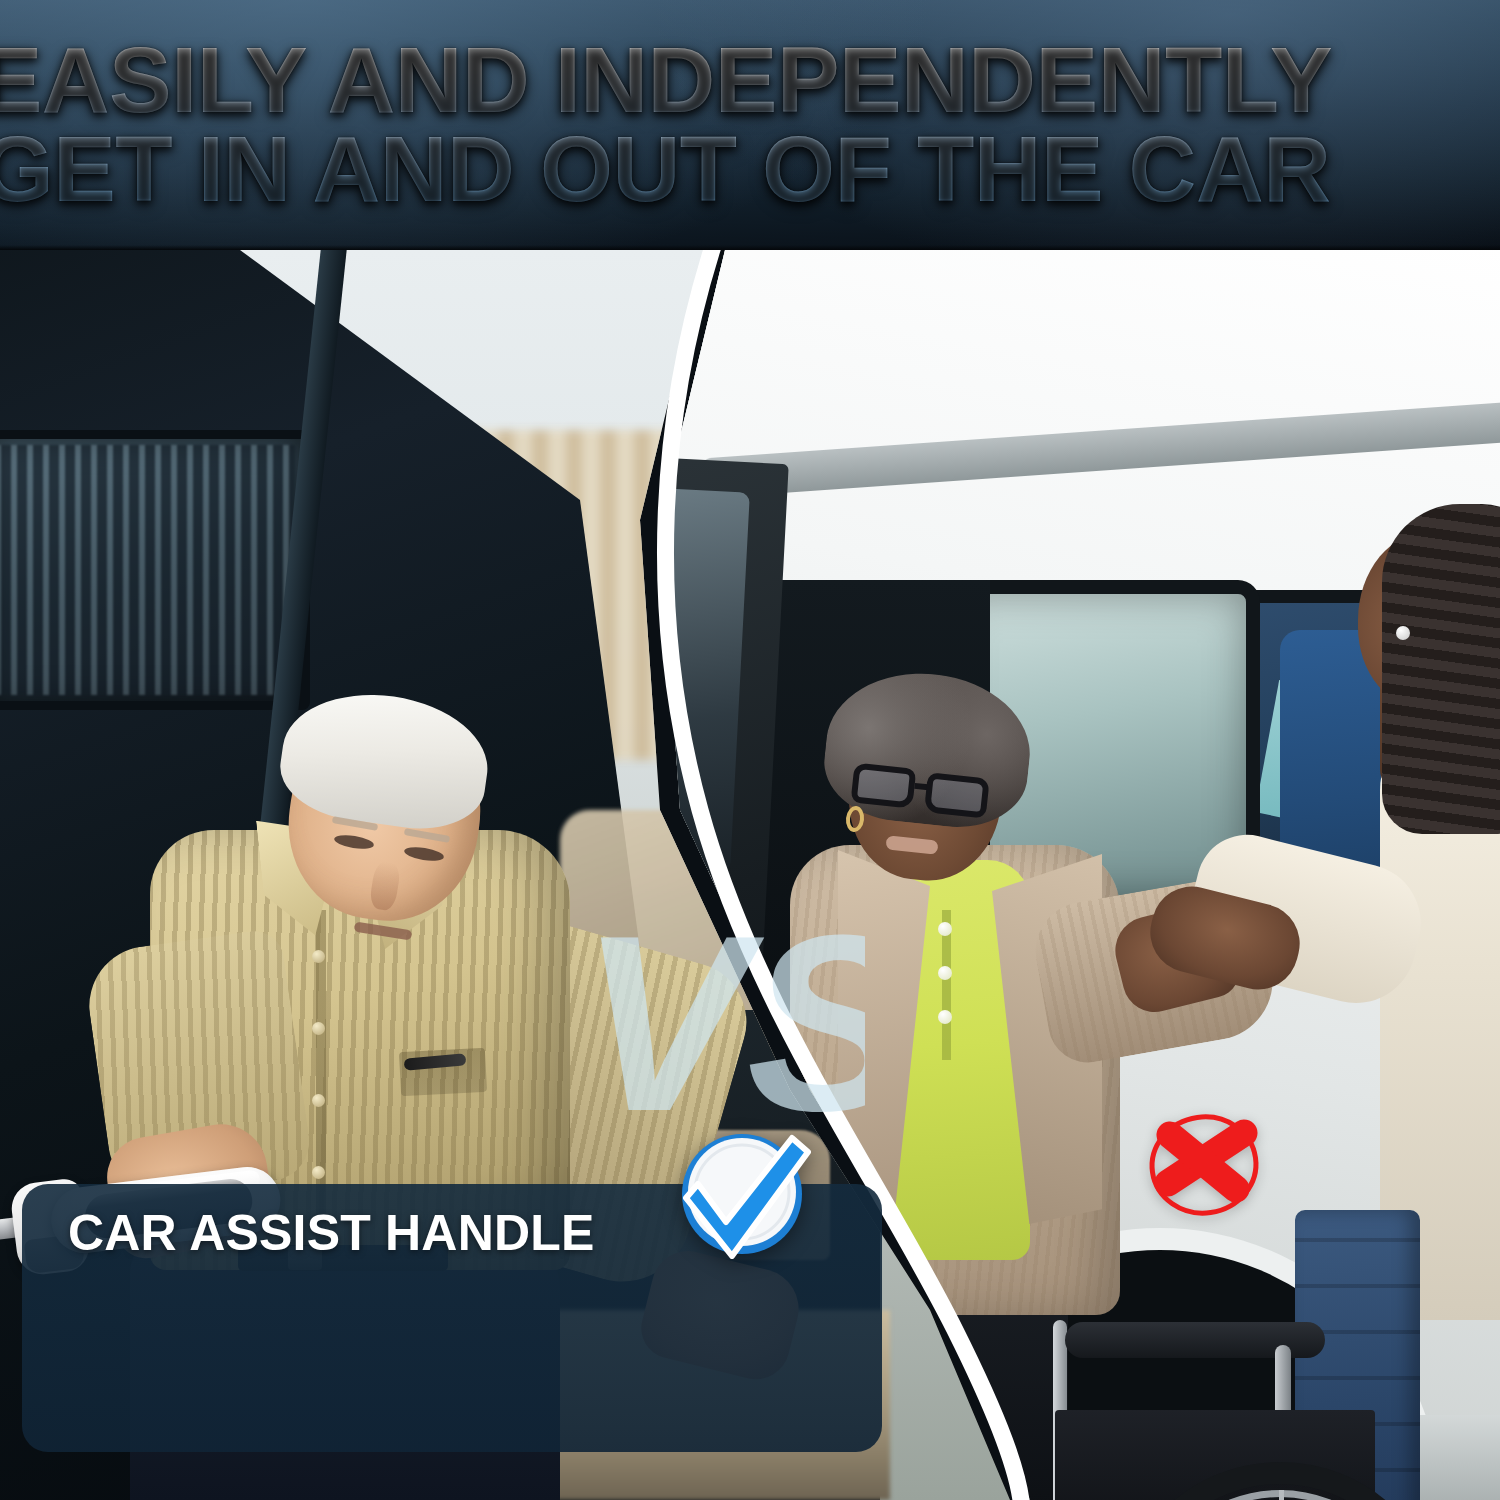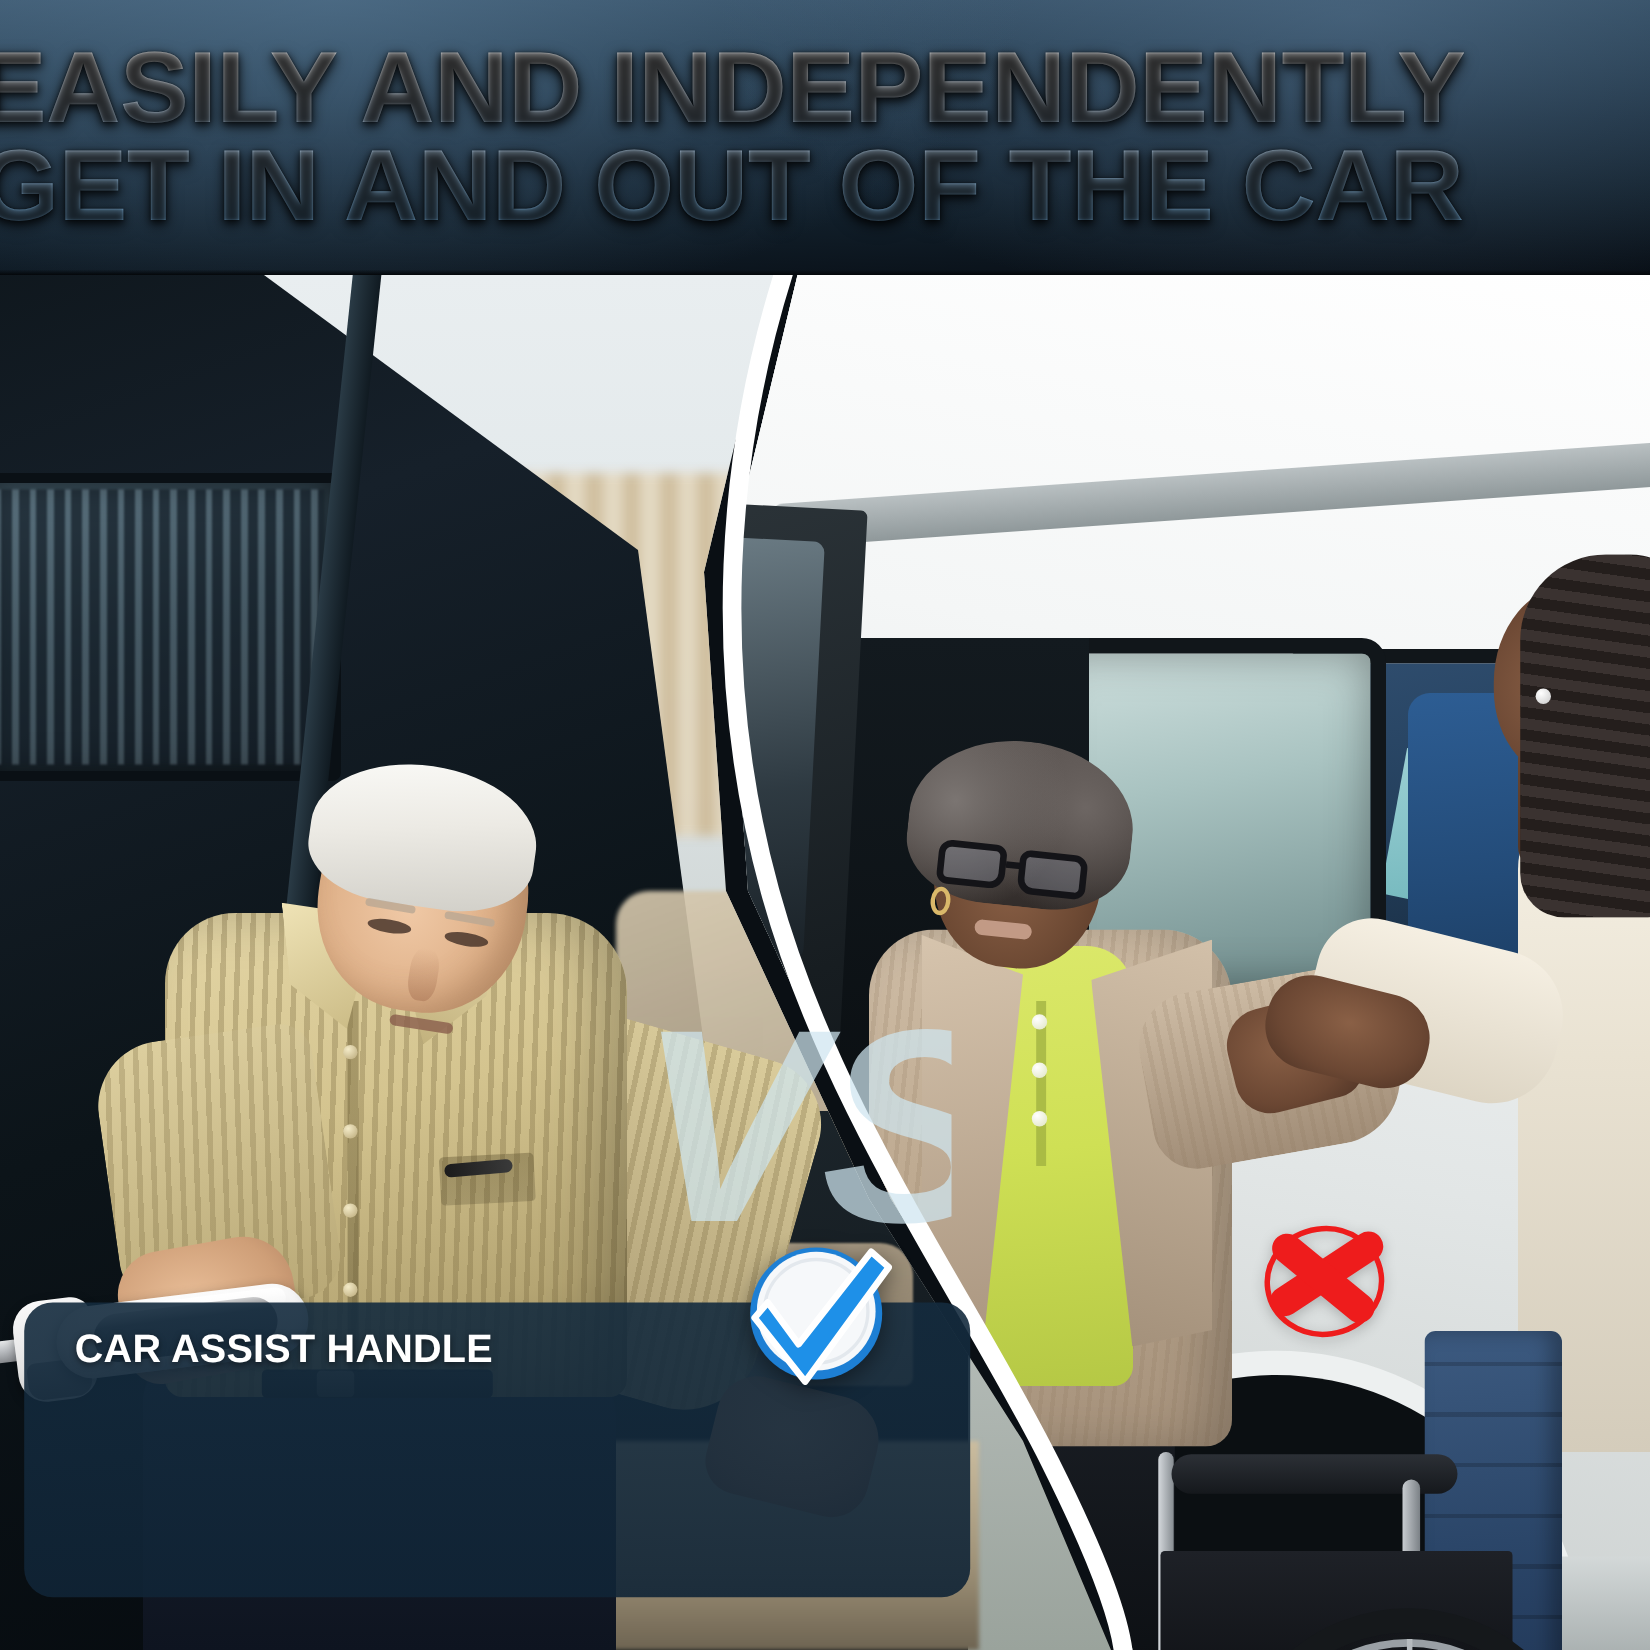--- a/index.html
+++ b/index.html
@@ -503,21 +503,21 @@
 
   
   .caption{
     position:absolute; left:22px; top:1184px; width:860px; height:268px;
     background:linear-gradient(180deg, rgba(20,43,62,0.90) 0%, rgba(16,36,54,0.90) 100%);
     border-radius:26px;
     padding:24px 30px 20px 46px;
     z-index:25;
   }
   .cap-title{
-    font-size:36px; font-weight:700; color:#ffffff; letter-spacing:.2px;
+    font-size:50px; font-weight:700; color:#ffffff; letter-spacing:.2px;
     line-height:1.0; margin-bottom:14px;
     text-shadow:0 2px 6px rgba(0,0,0,.5);
   }
   .cap-sub{
     font-size:42px; line-height:1.22; color:#b9dcf7; font-weight:400;
     text-shadow:0 1px 4px rgba(0,0,0,.45);
     max-width:790px;
   }
 </style>
 </head>

